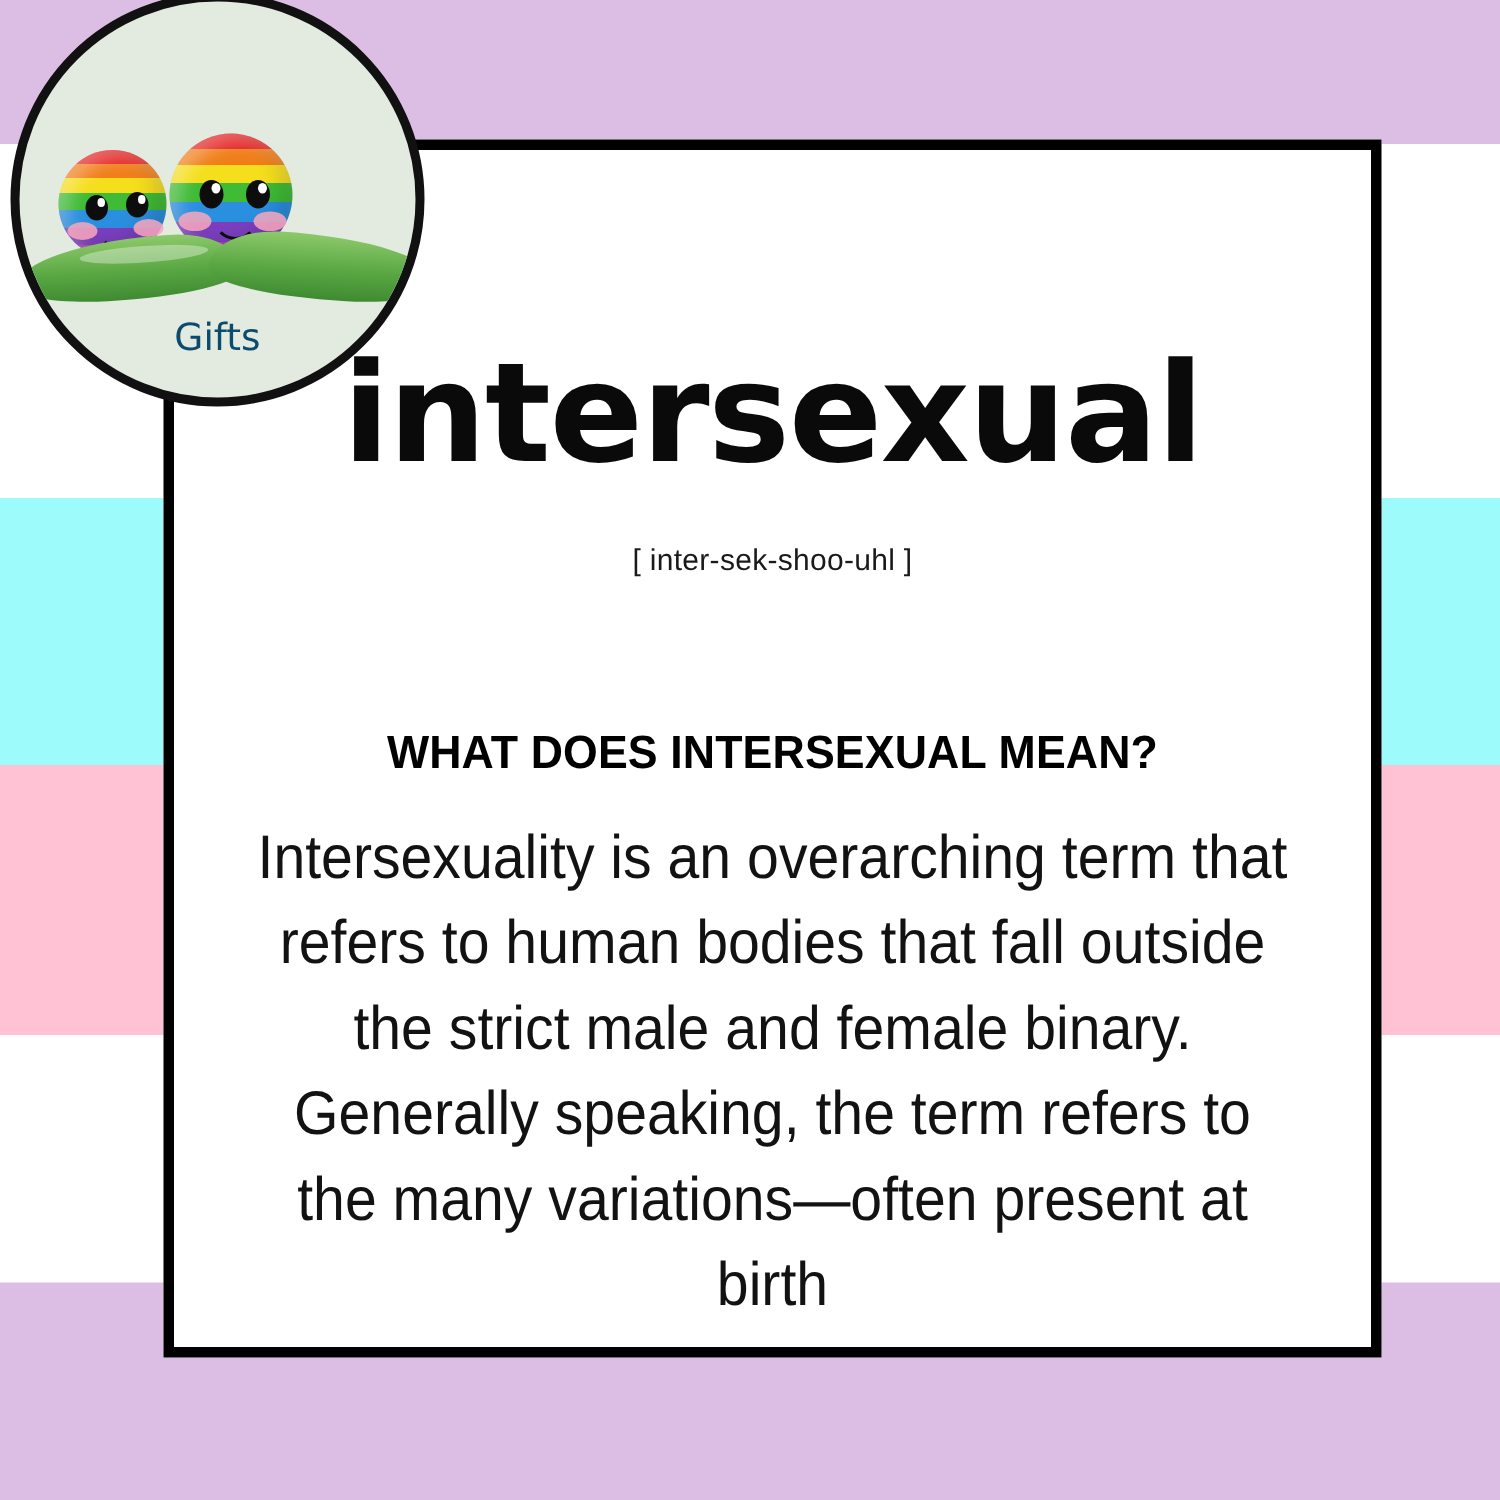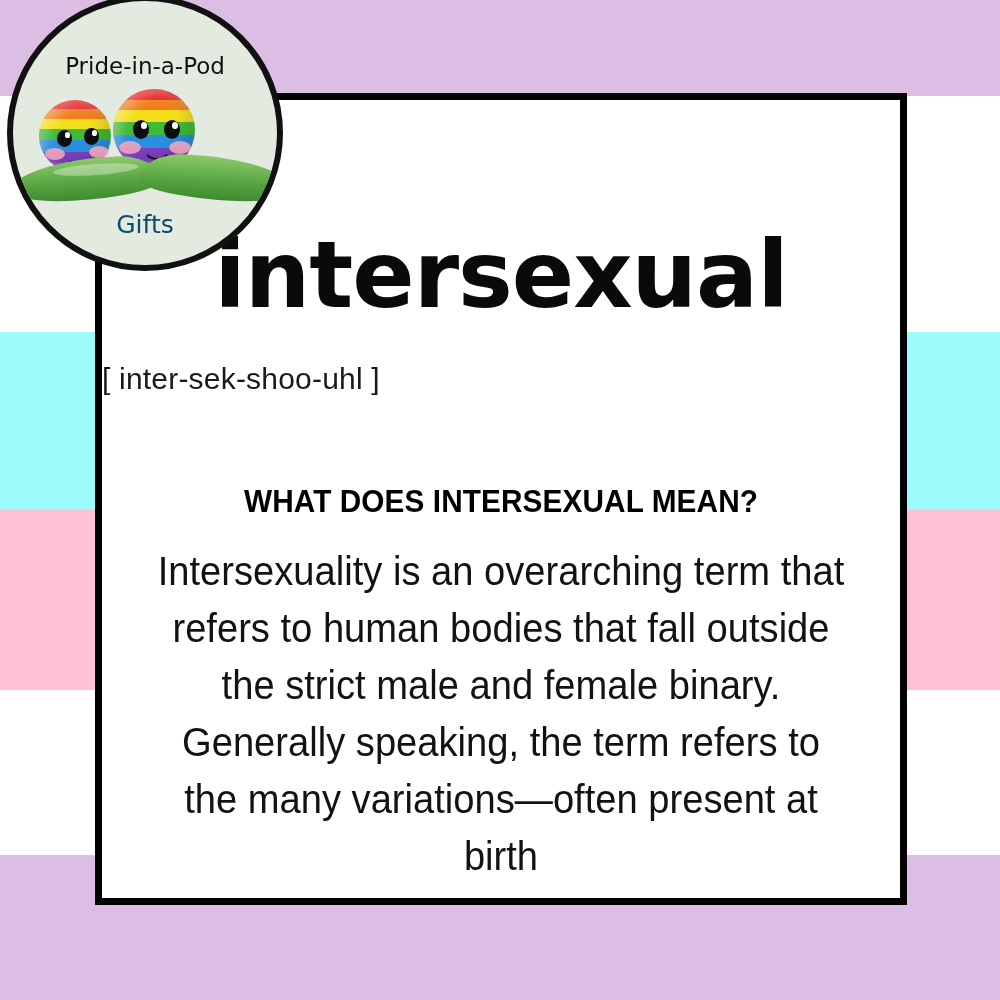--- a/index.html
+++ b/index.html
@@ -29,21 +29,21 @@
   }
   .stripe {
     position: absolute;
     left: 0;
     width: 100%;
   }
 
   
   .card {
     position: absolute;
-    left: 95px;
+    left: 109px;
     top: 93px;
     width: 812px;
     height: 812px;
     background: #ffffff;
     border: 7px solid #000000;
     box-sizing: border-box;
     z-index: 2;
   }
   .card-inner {
     position: absolute;
@@ -64,23 +64,24 @@
     line-height: 1;
     letter-spacing: -1px;
     color: #0a0a0a;
   }
 
   .pronunciation {
     position: absolute;
     left: 0;
     right: 0;
     top: 264px;
+    text-align: center;
     font-family: "Liberation Sans", sans-serif;
     font-weight: 400;
-    font-size: 30px;
+    font-size: 20px;
     line-height: 1;
     color: #1a1a1a;
     letter-spacing: 0.2px;
   }
 
   .question {
     position: absolute;
     left: 0;
     right: 0;
     top: 386px;
@@ -264,21 +265,20 @@
   <div class="card" style="background: rgb(255, 255, 255); border-color: rgb(0, 0, 0);">
     <div class="card-inner">
       <div class="term">intersexual</div>
       <div class="pronunciation">[ inter-sek-shoo-uhl ]</div>
       <div class="question">WHAT DOES INTERSEXUAL MEAN?</div>
       <div class="definition">Intersexuality is an overarching term that refers to human bodies that fall outside the strict male and female binary. Generally speaking, the term refers to the many variations—often present at birth</div>
     </div>
   </div>
 
   <div class="logo" style="background: rgb(227, 235, 225); border-color: rgb(17, 17, 17);">
-    <div class="logo-top-text">Pride-in-a-Pod</div>
 
     <div class="logo-art">
 
       <div class="heart">
         <div class="lobe l"></div>
         <div class="lobe r"></div>
       </div>
 
       <div class="pea pea-left">
         <div class="eye" style="left:18px;top:30px;width:15px;height:17px;"></div>

